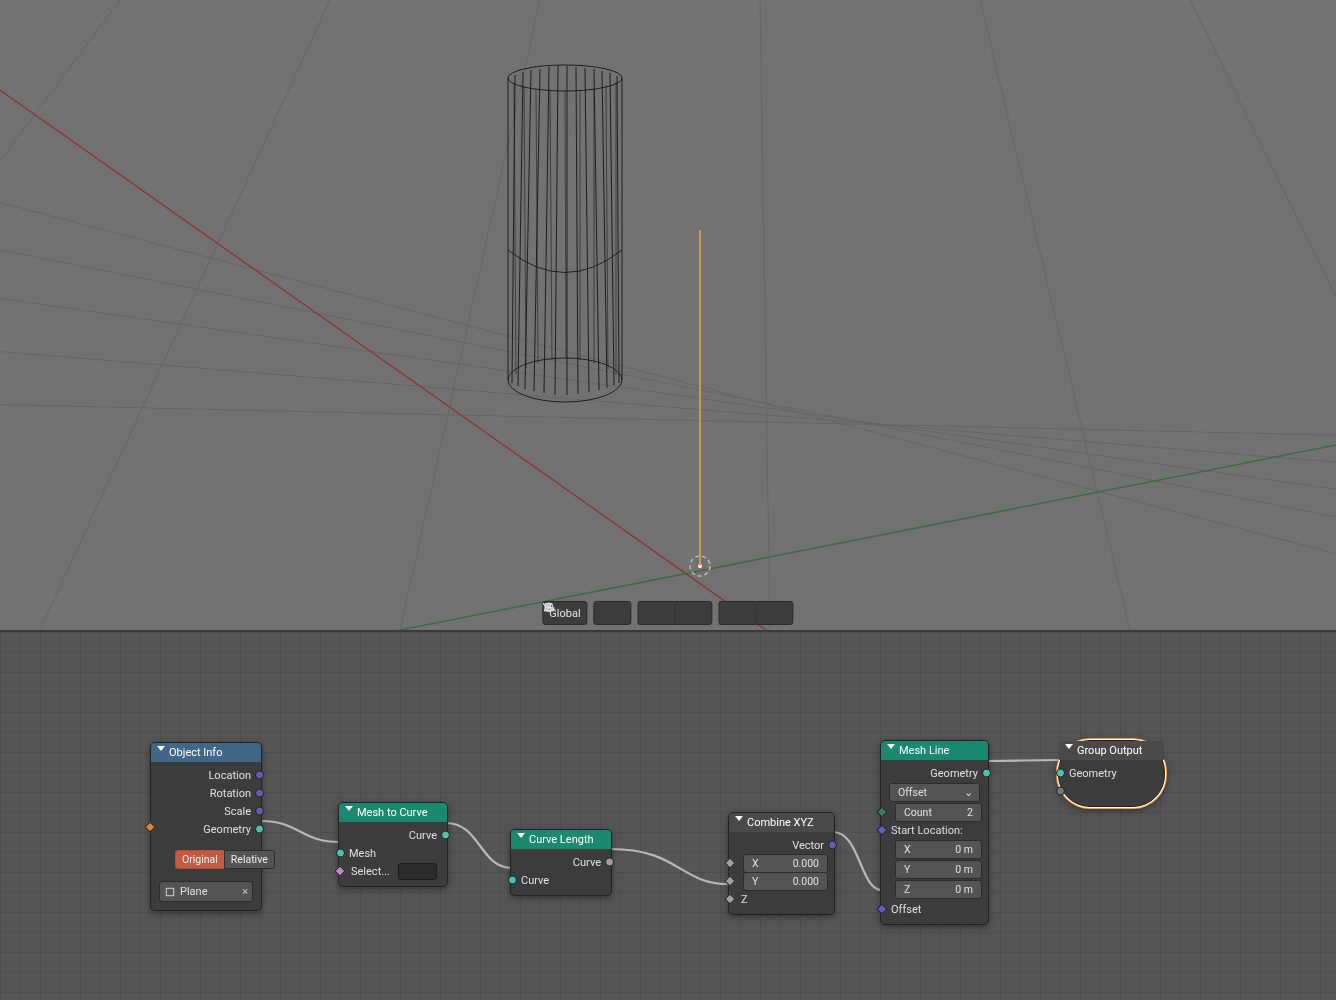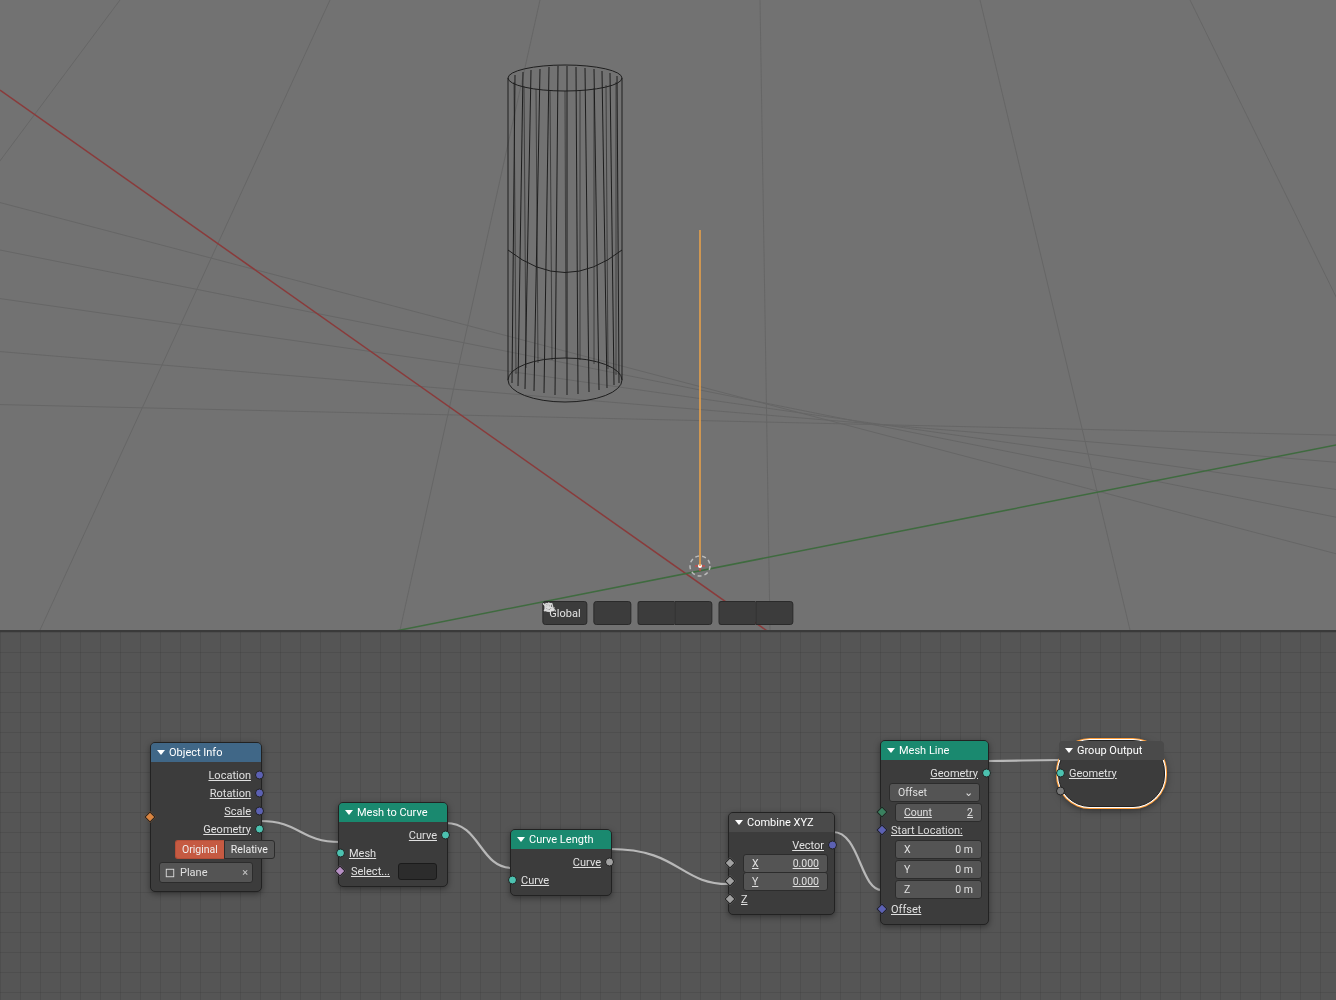--- a/index.html
+++ b/index.html
@@ -87,38 +87,36 @@
     color:#e0e0e0;
   }
   .node.active { box-shadow: 0 0 0 1px #fff, 0 0 0 2px #ff9f3c, 0 2px 8px rgba(0,0,0,.6); }
   .node-header {
     padding: 3px 6px;
     font-weight:400;
     color:#fff;
     border-top-left-radius:4px;
     border-top-right-radius:4px;
     display:flex;
-    align-items:center;
     gap:4px;
   }
   .node-header .tri {
     width:0;height:0;border-left:4px solid transparent;border-right:4px solid transparent;border-top:5px solid currentColor;
   }
   .hdr-blue  { background:#406787; }
   .hdr-teal  { background:#1a896f; }
   .hdr-gray  { background:#4a4a4a; }
 
   .node-body { padding:4px 2px 6px; }
   .row {
     position:relative;
     height:18px;
     display:flex;
     align-items:center;
     padding: 0 8px;
-    text-decoration: underline;
   }
   .row.right { justify-content:flex-end; text-align:right;}
   .row.left  { justify-content:flex-start; }
   .row .txt { white-space:nowrap; }
   .socket {
     position:absolute;
     width:9px;height:9px;border-radius:50%;
     top:50%;transform:translateY(-50%);
     border:1px solid #222;
     box-sizing:border-box;
@@ -132,21 +130,21 @@
   .sock-bool   { background:#b790c5;}
   .sock-int    { background:#3a805f;}
   .sock-diamond { border-radius:0; transform:translateY(-50%) rotate(45deg); width:8px;height:8px;}
 
   .pillbtn {
     background:#545454;border:1px solid #2c2c2c;border-radius:3px;
     height:17px;display:flex;align-items:center;justify-content:center;
     font-size:10.5px;color:#eee;flex:1; padding:0 6px;
   }
   .pillbtn.active { background:#c55a42; border-color:#b54e38;}
-  .pillpair{display:flex;gap:0;margin:2px 6px;padding-left:16px;}
+  .pillpair{display:flex;gap:0;margin:12px 6px;padding-left:16px;}
   .pillpair .pillbtn{border-radius:0;border-right-width:0;}
   .pillpair .pillbtn:first-child{border-top-left-radius:3px;border-bottom-left-radius:3px;}
   .pillpair .pillbtn:last-child{border-top-right-radius:3px;border-bottom-right-radius:3px;border-right-width:1px;}
 
   .field {
     background:#545454;border:1px solid #2c2c2c;border-radius:3px;
     height:17px; display:flex;align-items:center;justify-content:space-between;
     padding:0 8px;font-size:10.5px;margin:2px 6px;
   }
   .field.narrow{margin:1px 4px 1px 12px;}

